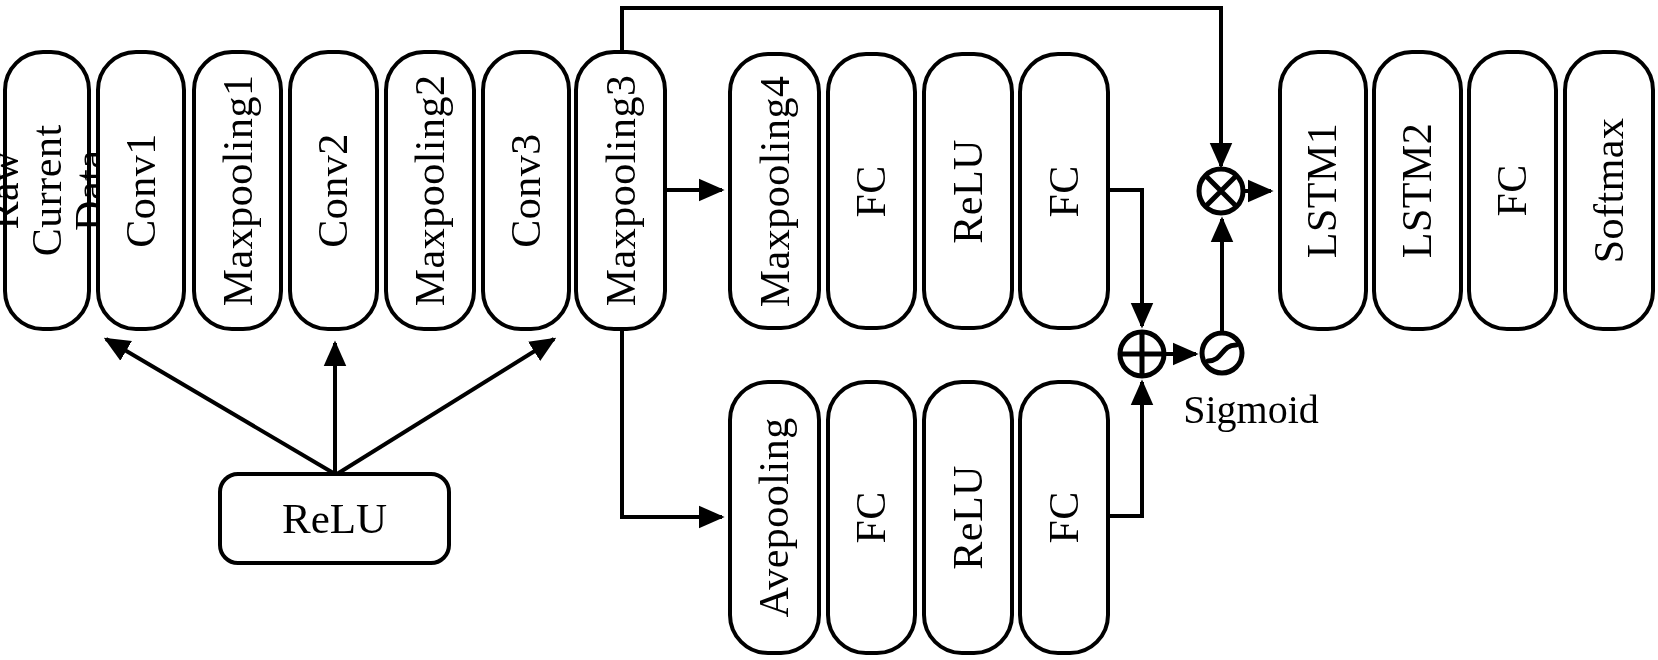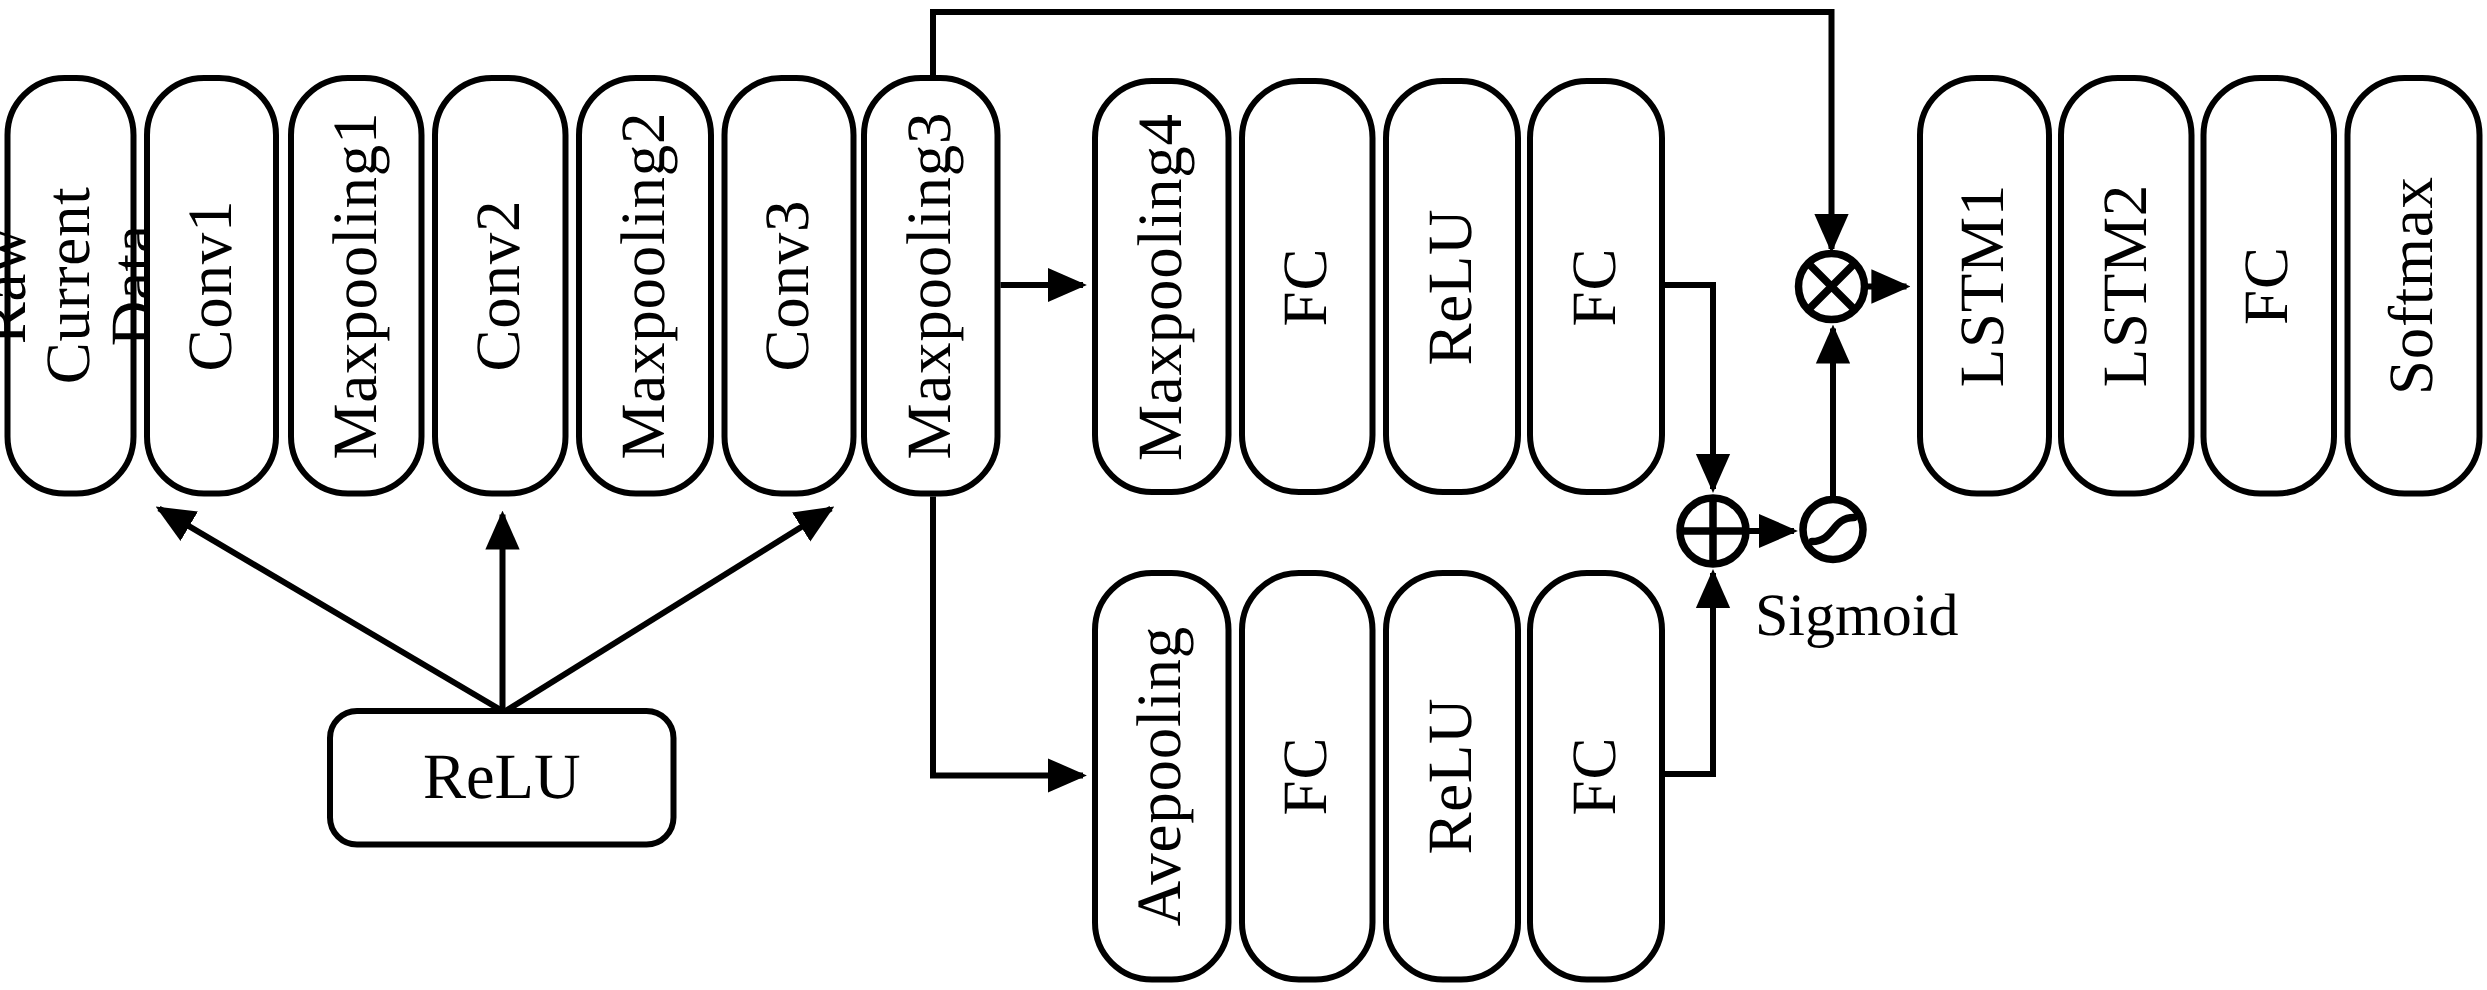--- a/index.html
+++ b/index.html
@@ -15,21 +15,21 @@
   }
   .vlabel{
     transform:rotate(-90deg);white-space:pre-line;text-align:center;
     font-size:42px;line-height:1.02;letter-spacing:0.5px;
   }
   .hbox{
     position:absolute;box-sizing:border-box;background:#ffffff;
     border:4px solid #000;border-radius:20px;
     display:flex;align-items:center;justify-content:center;font-size:43px;
   }
-  .oplabel{position:absolute;font-size:40px;text-align:left;}
+  .oplabel{position:absolute;font-size:40px;text-align:center;}
 </style>
 </head>
 <body>
 
 <div class="canvas">
 
   <svg class="svglayer" viewBox="0 0 1658 660">
     <defs>
       <marker id="arr" viewBox="0 0 10 10" refX="9" refY="5" markerWidth="6.5" markerHeight="6.5" orient="auto-start-reverse">
         <path d="M0,0.6 L10,5 L0,9.4 z" fill="#000"></path>

